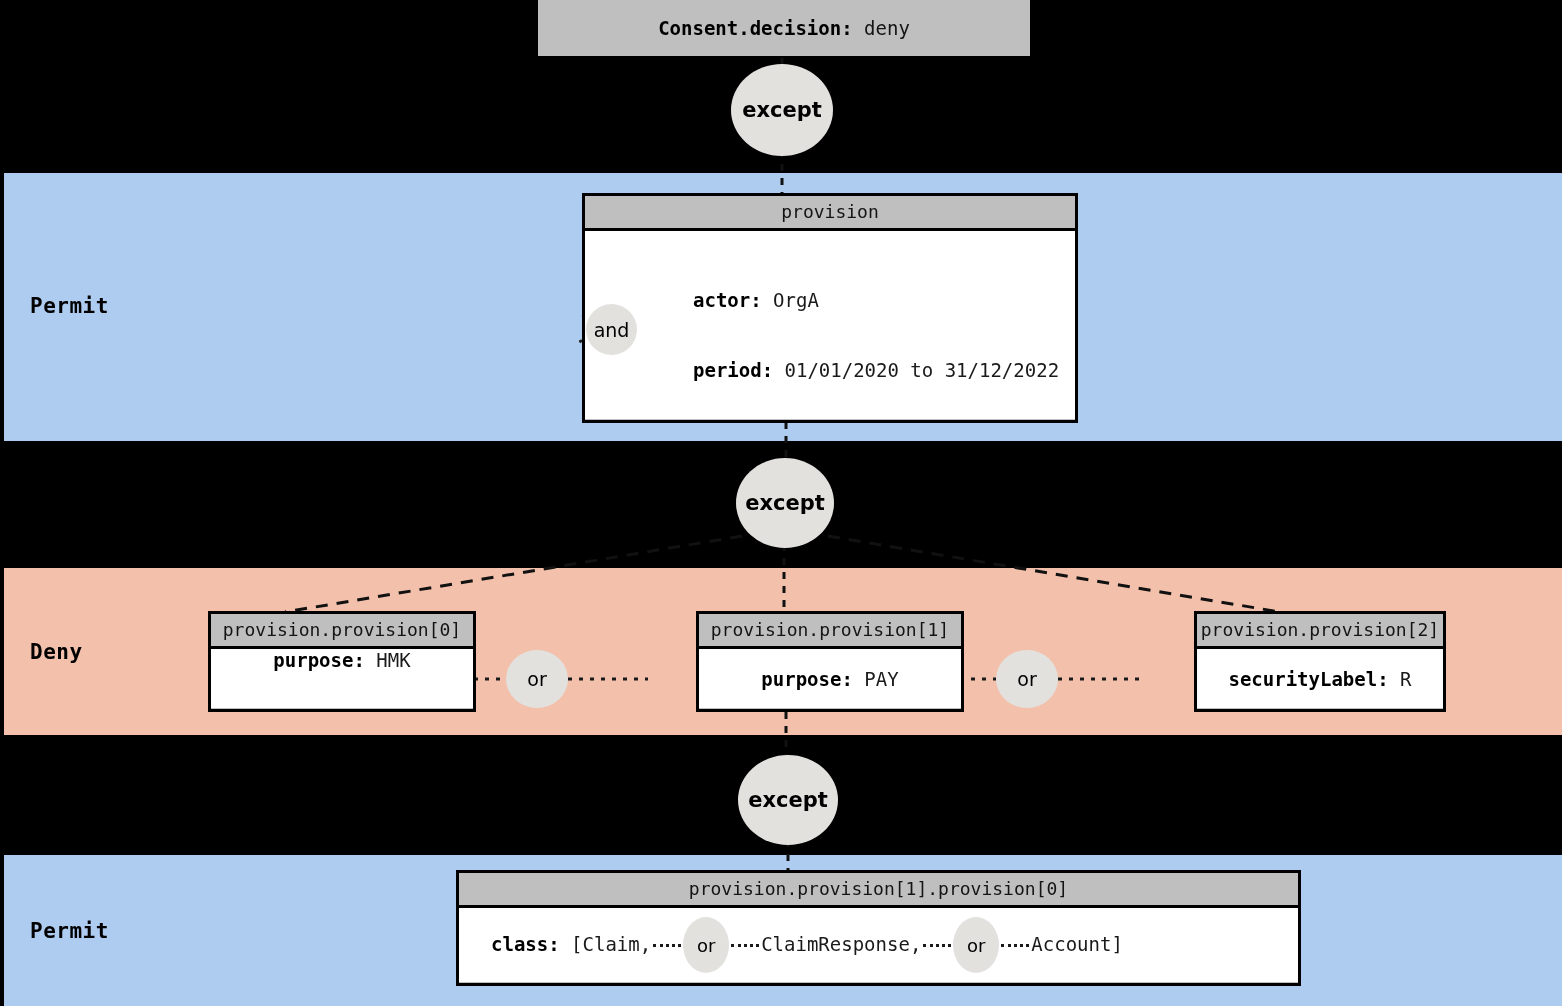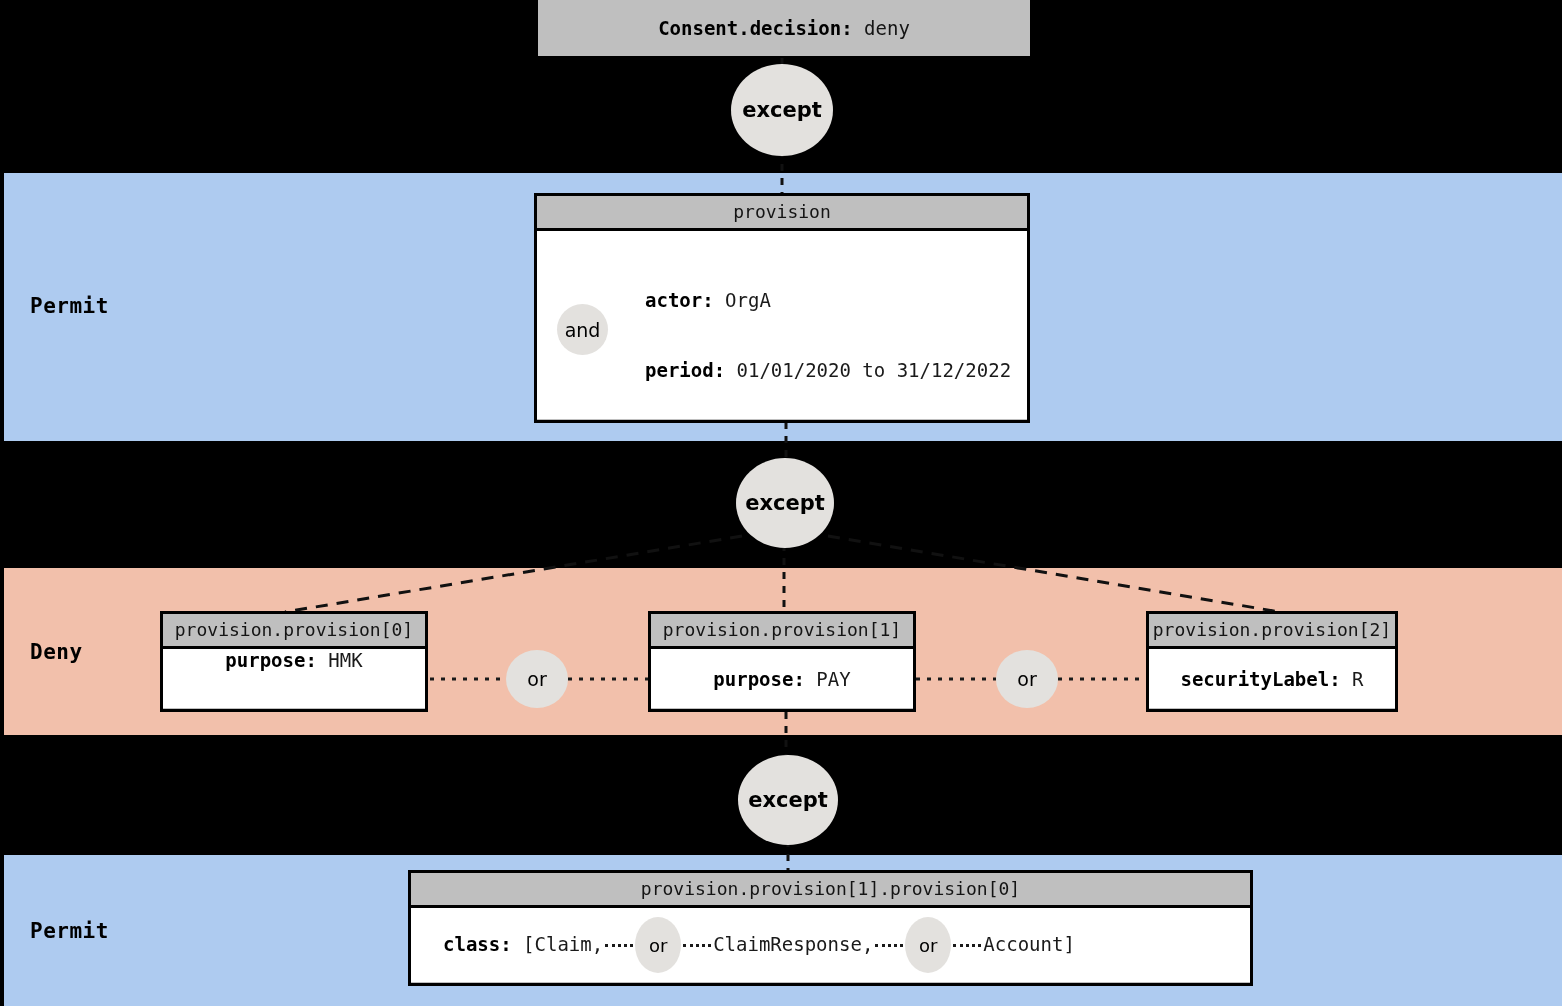--- a/index.html
+++ b/index.html
@@ -42,20 +42,21 @@
     color: #000000;
     letter-spacing: 0.5px;
   }
 
   
   .node {
     position: absolute;
     box-sizing: border-box;
     border: 3px solid #000000;
     background: #bfbfbf;
+    margin-left: 48px;
   }
   .node-header {
     box-sizing: border-box;
     border-bottom: 3px solid #000000;
     text-align: center;
     font-family: "DejaVu Sans Mono", "Liberation Mono", monospace;
     font-size: 18px;
     color: #141414;
     padding: 5px 0 6px 0;
     background: #bfbfbf;
@@ -205,21 +206,21 @@
     <div class="node-body" style="height:188px;">
       <div class="attr-row attr-hl" style="position:absolute; left:96px; top:52px; padding:6px 12px;">
         <span class="k">actor:</span><span style="white-space:pre;"> </span><span class="v">OrgA</span>
       </div>
       <div class="attr-row attr-hl" style="position:absolute; left:96px; top:122px; padding:6px 12px;">
         <span class="k">period:</span><span style="white-space:pre;"> </span><span class="v">01/01/2020 to 31/12/2022</span>
       </div>
     </div>
   </div>
 
-  <div class="bubble bubble-op" style="left:557px; top:304px; width:51px; height:51px;">and</div>
+  <div class="bubble bubble-op" style="left:586px; top:304px; width:51px; height:51px;">and</div>
 
   <div class="bubble bubble-except" style="left:736px; top:458px; width:98px; height:90px;">except</div>
 
   <div class="node" style="left:160px; top:611px; width:268px; height:101px;">
     <div class="node-header">provision.provision[0]</div>
     <div class="node-body" style="height:59px; display:flex; align-items:flex-start; justify-content:center;">
       <div class="attr-row">
         <span class="k">purpose:</span><span style="white-space:pre;"> </span><span class="v">HMK</span>
       </div>
     </div>

